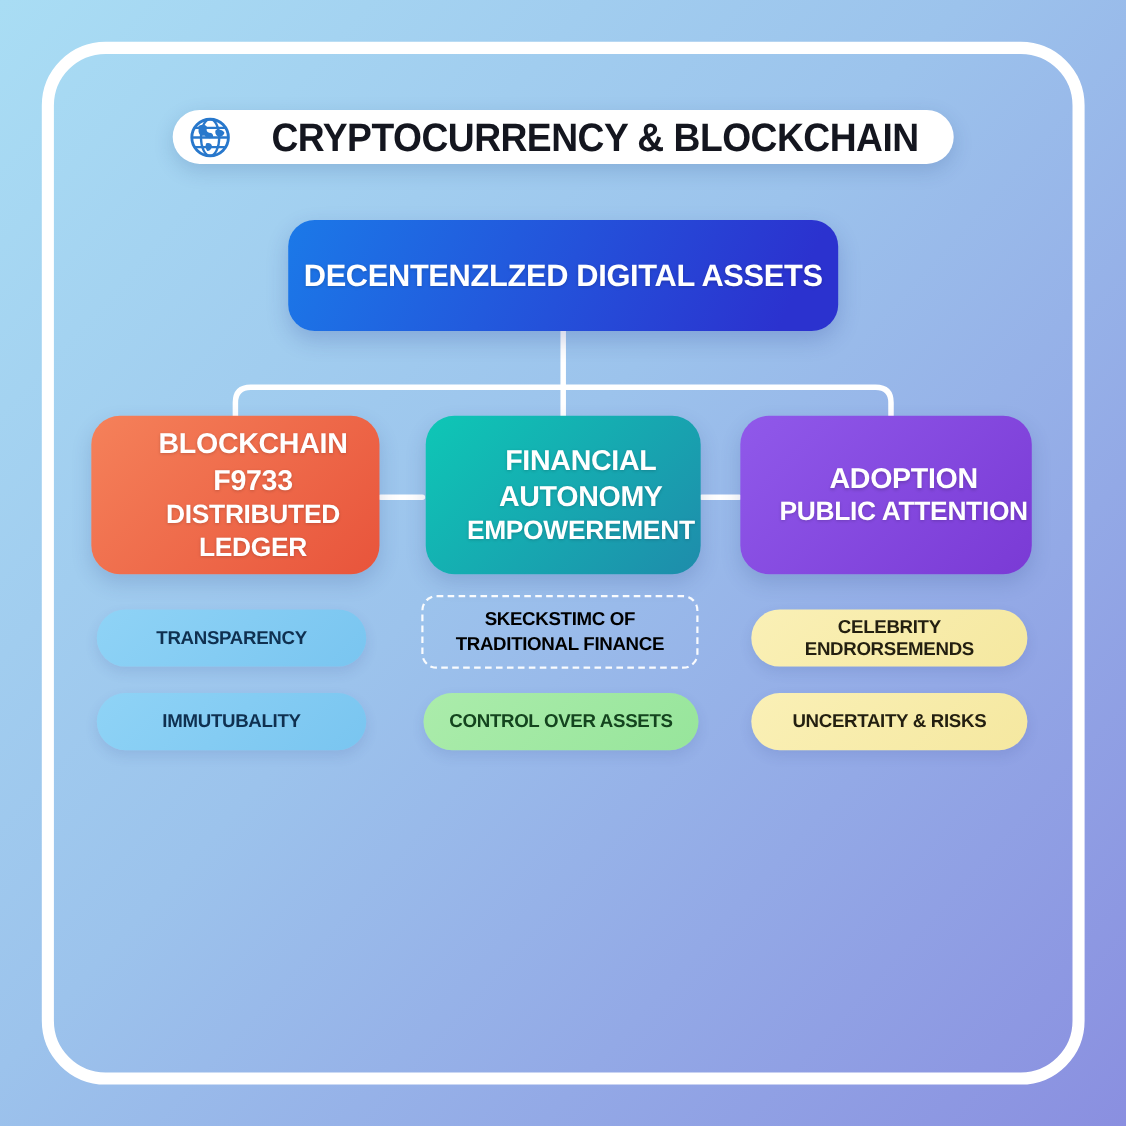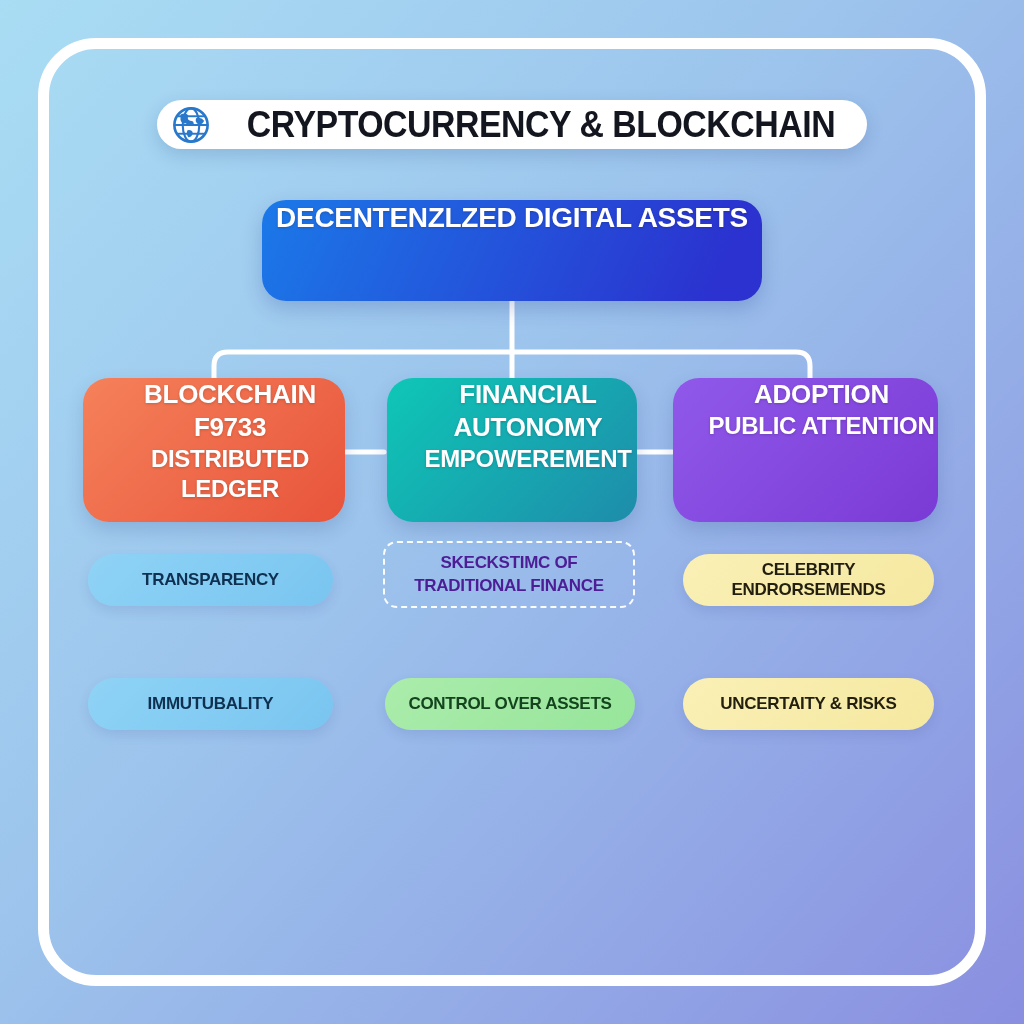--- a/index.html
+++ b/index.html
@@ -18,21 +18,21 @@
     background:#ffffff;border-radius:29px;display:flex;align-items:center;
     justify-content:center;gap:16px;box-shadow:0 6px 18px rgba(30,60,120,.18);
   }
   .title-text{
     font-size:36px;font-weight:800;color:#14161f;letter-spacing:-.5px;
     white-space:nowrap;transform:scaleX(.94);transform-origin:center;
   }
   .globe{width:42px;height:42px;flex:0 0 auto;}
   .node{
     position:absolute;display:flex;flex-direction:column;align-items:center;
-    justify-content:flex-start;text-align:center;color:#fff;font-weight:800;
+    justify-content:center;text-align:center;color:#fff;font-weight:800;
     text-shadow:0 1px 3px rgba(0,0,0,.18);box-sizing:border-box;
   }
   .root-node{
     left:262px;top:200px;width:500px;height:101px;border-radius:24px;
     background:linear-gradient(115deg,#1b79e8 0%,#2b32cf 90%);
     font-size:28px;line-height:1.28;letter-spacing:-.3px;
     box-shadow:0 8px 20px rgba(30,50,140,.22);
   }
   .branch-node{
     top:378px;height:144px;border-radius:26px;line-height:1.26;
@@ -44,26 +44,26 @@
   .branch-0{left:83px;width:262px;background:linear-gradient(135deg,#f5815a 0%,#e8543b 100%);}
   .branch-1{left:387px;width:250px;background:linear-gradient(135deg,#0ec7b6 0%,#1e8cab 100%);}
   .branch-2{left:673px;width:265px;background:linear-gradient(135deg,#9059ea 0%,#7a3ad5 100%);}
   .pill{
     position:absolute;height:52px;border-radius:26px;display:flex;
     align-items:center;justify-content:center;text-align:center;
     font-weight:800;font-size:17px;letter-spacing:-.3px;box-sizing:border-box;
     box-shadow:0 5px 12px rgba(40,60,130,.12);
   }
   .blue-pill{left:88px;width:245px;background:linear-gradient(135deg,#8fd3f6,#79c5f0);color:#0f3050;}
-  .pill-row-1{top:554px;} .pill-row-2{top:630px;margin-top:48px;}
+  .pill-row-1{top:554px;} .pill-row-2{top:630px;}
   .dashed-box{
     position:absolute;left:383px;top:541px;width:252px;height:67px;
     border:2px dashed rgba(255,255,255,.95);border-radius:14px;
     display:flex;flex-direction:column;align-items:center;justify-content:center;
-    color:#4c1d95;font-weight:800;font-size:17px;line-height:1.3;
+    color:#000000;font-weight:800;font-size:17px;line-height:1.3;
     letter-spacing:-.3px;text-align:center;box-sizing:border-box;box-shadow:none;
   }
   .green-pill{left:385px;width:250px;background:linear-gradient(135deg,#abecab,#97e59b);color:#14441e;}
   .yellow-pill{left:683px;width:251px;background:linear-gradient(135deg,#faf0b6,#f5e8a0);color:#231f10;}
   .connectors{position:absolute;left:0;top:0;width:1024px;height:1024px;pointer-events:none;}
 </style>
 </head>
 <body>
 
 <div class="frame"></div>

